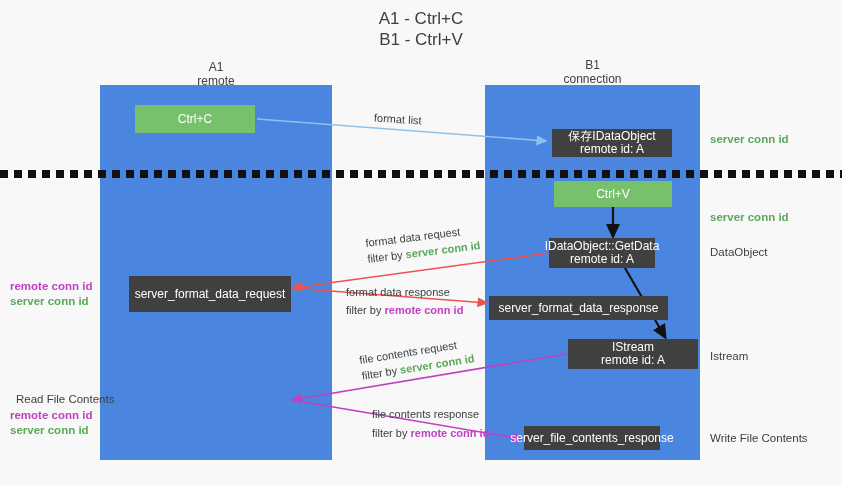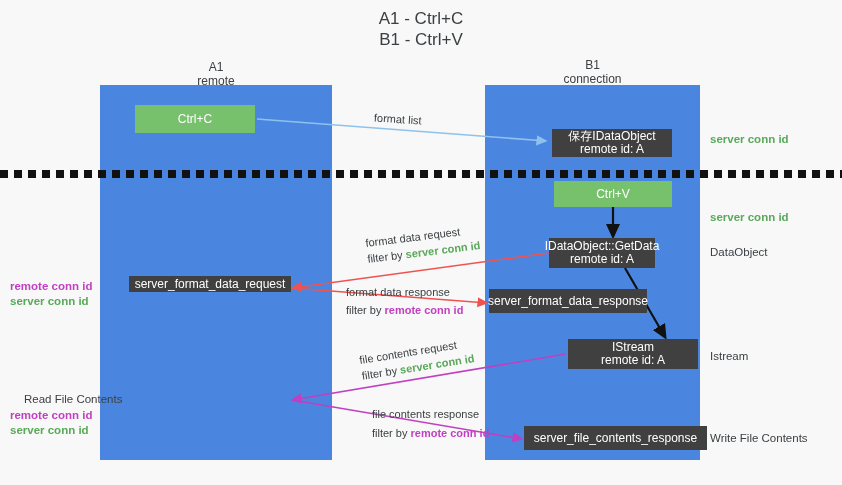--- a/index.html
+++ b/index.html
@@ -103,40 +103,40 @@
   <div class="box green" style="left:135px;top:105px;width:120px;height:28px;">Ctrl+C</div>
 
   <div class="box orange" style="left:552px;top:129px;width:120px;height:28px;">保存IDataObject
 remote id: A</div>
 
   <div class="box green" style="left:554px;top:181px;width:118px;height:26px;">Ctrl+V</div>
 
   <div class="box orange" style="left:549px;top:238px;width:106px;height:30px;">IDataObject::GetData
 remote id: A</div>
 
-  <div class="box orange" style="left:129px;top:276px;width:162px;height:16px;">server_format_data_request</div>
+  <div class="box orange" style="left:129px;top:276px;width:162px;height:36px;">server_format_data_request</div>
 
-  <div class="box orange" style="left:489px;top:289px;width:158px;height:24px;">server_format_data_response</div>
+  <div class="box orange" style="left:489px;top:296px;width:179px;height:24px;">server_format_data_response</div>
 
   <div class="box orange" style="left:568px;top:339px;width:130px;height:30px;">IStream
 remote id: A</div>
 
 
-  <div class="box orange" style="left:524px;top:426px;width:183px;height:24px;">server_file_contents_response</div>
+  <div class="box orange" style="left:524px;top:426px;width:136px;height:24px;">server_file_contents_response</div>
 
   <div class="conn green-t" style="left:710px;top:132px;">server conn id</div>
   <div class="conn green-t" style="left:710px;top:210px;">server conn id</div>
   <div class="note" style="left:710px;top:245px;">DataObject</div>
   <div class="note" style="left:710px;top:349px;">Istream</div>
   <div class="note" style="left:710px;top:431px;">Write File Contents</div>
 
   <div class="conn magenta-t" style="left:10px;top:279px;">remote conn id</div>
   <div class="conn green-t" style="left:10px;top:294px;">server conn id</div>
 
-  <div class="sectlabel" style="left:24px;top:392px;">Read File Contents</div>
+  <div class="sectlabel" style="left:16px;top:392px;">Read File Contents</div>
   <div class="conn magenta-t" style="left:10px;top:408px;">remote conn id</div>
   <div class="conn green-t" style="left:10px;top:423px;">server conn id</div>
 
   <div class="edgelbl" style="left:374px;top:112px;transform:rotate(3.5deg);">format list</div>
 
   <div class="edgelbl" style="left:366px;top:229px;transform:rotate(-7deg);">
     <div>format data request</div>
     <div style="margin-top:2px;">
       <span>filter by </span><b class="green-t">server conn id</b>
     </div>

